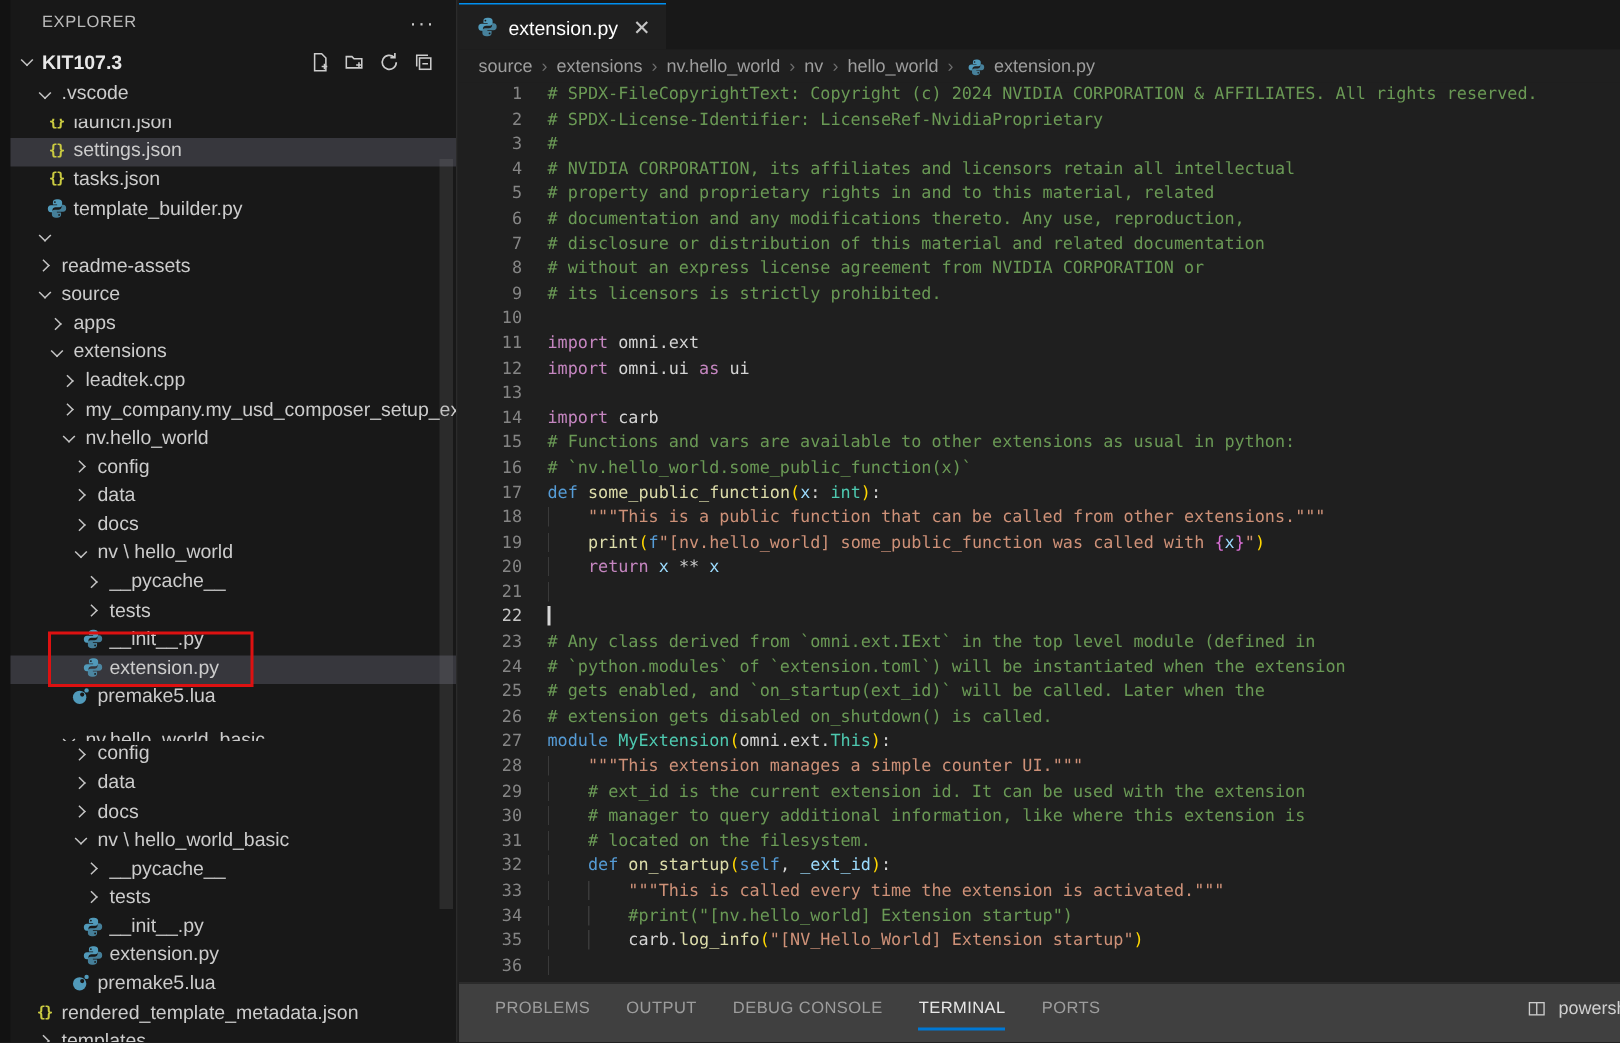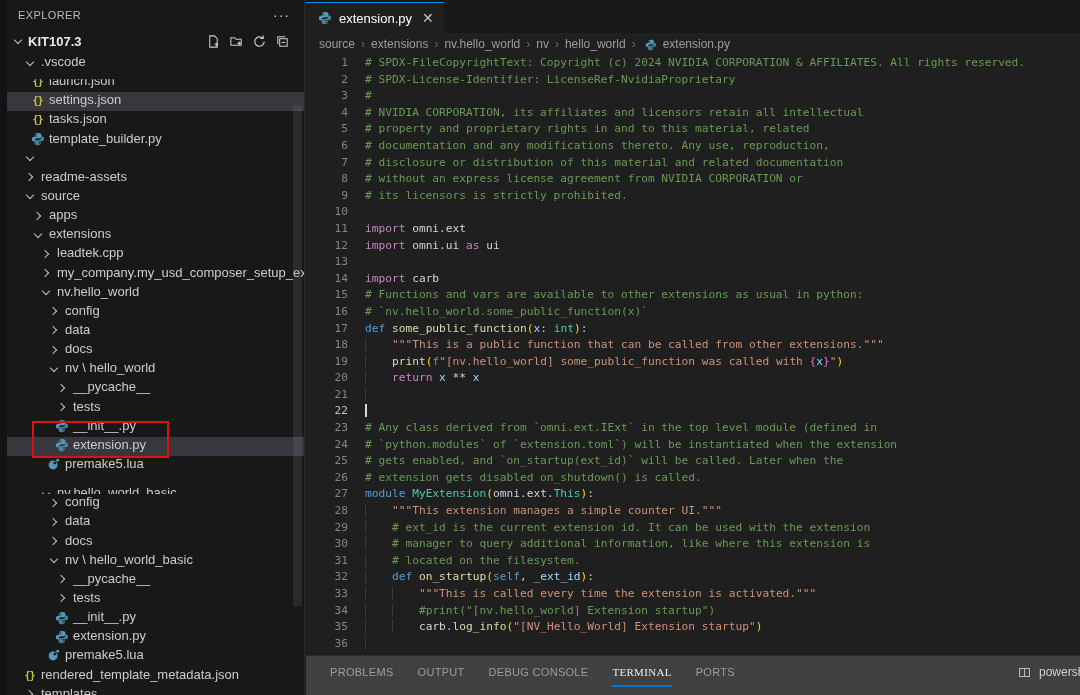--- a/index.html
+++ b/index.html
@@ -4,21 +4,21 @@
 <style>
   * { margin:0; padding:0; box-sizing:border-box; }
   html,body { width:1080px; height:695px; overflow:hidden; background:#1f1f1f;
               font-family:"Liberation Sans","DejaVu Sans",sans-serif; }
   .app { position:relative; width:1080px; height:695px; background:#1f1f1f; overflow:hidden; }
 
   
   .sidebar { position:absolute; left:0; top:0; width:305px; height:695px;
              background:#181818; border-right:1px solid #2b2b2b; overflow:hidden; }
   .sidebar-edge { position:absolute; left:0; top:0; bottom:0; width:7px; background:#121212; }
-  .exp-header { position:absolute; left:4px; right:0; top:0; height:30px;
+  .exp-header { position:absolute; left:14px; right:0; top:0; height:30px;
                 display:flex; align-items:center; padding:0 14px; }
   .exp-title { font-size:11px; color:#bbbbbb; letter-spacing:.4px; flex:1; }
   .more-dots { color:#cccccc; font-size:14px; letter-spacing:1px; cursor:pointer; }
   .root-row { position:absolute; left:7px; right:0; top:30px; height:22px;
               display:flex; align-items:center; padding-left:2px; }
   .root-label { font-size:13px; font-weight:bold; color:#e8e8e8; flex:1; margin-left:2px;
                 white-space:nowrap; }
   .root-icons { display:flex; gap:7px; padding-right:14px; }
   .ricon { width:16px; height:16px; display:flex; align-items:center; justify-content:center; }
   .ricon svg { display:block; }
@@ -72,21 +72,21 @@
   .tk-g{ box-shadow: inset 1px 0 0 #3a3a3a; }
   .tk-caret{ display:inline-block; width:1.8px; height:13px; background:#d7d7d7;
              vertical-align:middle; margin-top:-2px; }
 
   
   .panel { position:absolute; left:306px; right:0; bottom:0; height:40px;
            background:#404040; border-top:1px solid #2b2b2b; }
   .panel-tabs { position:absolute; left:24px; top:0; height:100%; display:flex; gap:24px; }
   .ptab { position:relative; display:flex; align-items:center; height:32px;
           font-size:11px; letter-spacing:.3px; color:#9d9d9d; cursor:pointer; }
-  .ptab.active { color:#e8e8e8;font-family:Liberation Serif, serif; }
+  .ptab.active { color:#e8e8e8; }
   .ptab.active::after { content:''; position:absolute; left:0; right:0; bottom:1px;
                         height:2px; background:#0078d4; }
   .panel-right { position:absolute; right:0; top:0; height:32px; width:64px;
                  display:flex; align-items:center; gap:6px; overflow:hidden; }
   .pr-label { font-size:12px; color:#d0d0d0; white-space:nowrap; }
 </style>
 </head>
 <body>
 
 <div class="app">

